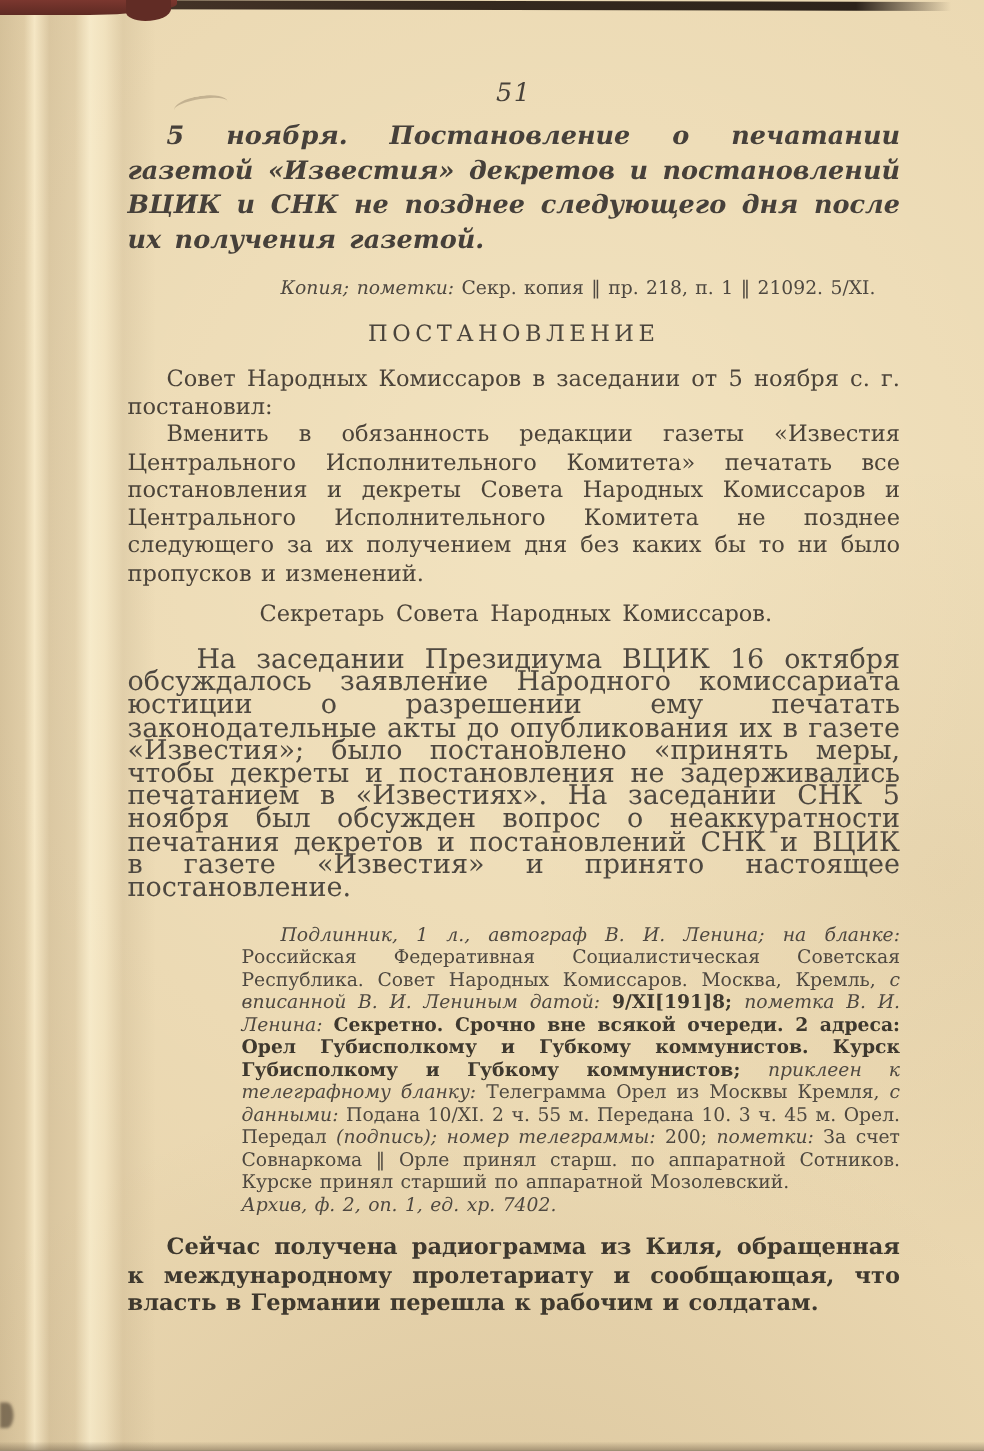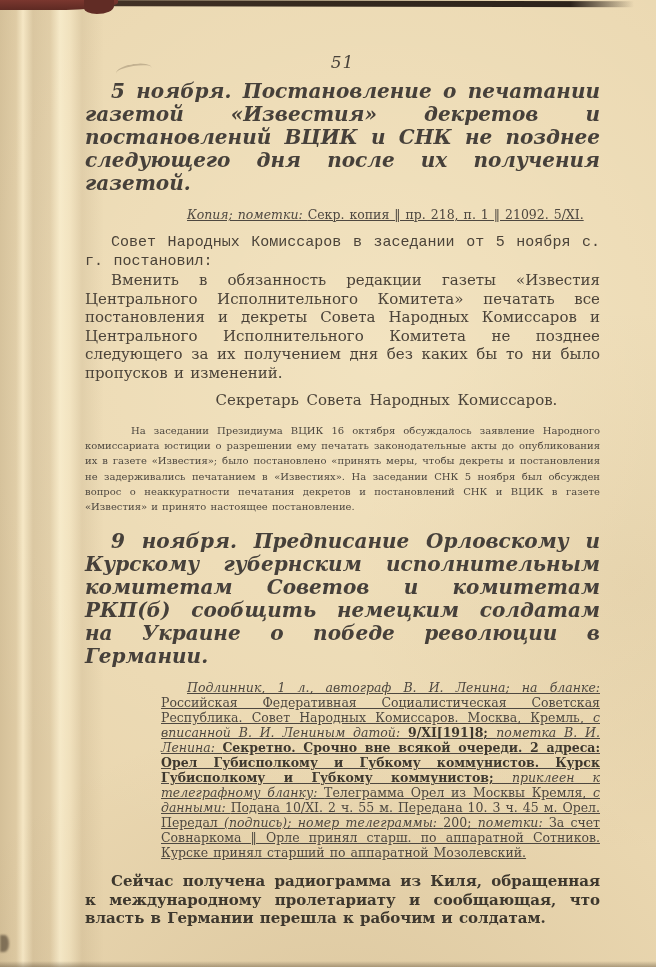--- a/index.html
+++ b/index.html
@@ -34,31 +34,31 @@
     background:#612c25; border-radius: 0 0 60% 45%; }
   .bottom-edge { position:absolute; left:0; bottom:0; width:100%; height:6px;
     background: linear-gradient(180deg, rgba(0,0,0,0), rgba(75,60,42,.38)); }
   .corner-spot { position:absolute; left:0; bottom:15px; width:9px; height:17px;
     background: rgba(58,46,32,.55); border-radius:0 60% 60% 0; filter:blur(1px); }
   .scratch { position:absolute; left:116px; top:64px; width:36px; height:11px;
     border-top:2px solid rgba(100,84,62,.30); border-radius:50%; transform:rotate(-9deg); }
   
   .content { position:absolute; left:85px; top:52px; width:515px; color:#4b4339; z-index:2; }
   .entry-number { text-align:center; font-style:italic; font-size:17px; letter-spacing:1px; color:#48423a; }
-  .heading { margin:8px 0 0; font-style:italic; font-size:20px; line-height:23px;
+  .heading { margin:8px 0 0; font-style:italic; font-size:17px; line-height:23px;
     text-align:justify; word-spacing:3px; text-indent:26px; color:#46403a; }
   .source-note { margin:12px 0 0 76px; font-size:12.5px; line-height:15px; color:#4e4840; }
-  .source-note p { margin:0; text-align:justify; word-spacing:1px;text-decoration:underline; }
+  .source-note p { margin:0; text-align:justify; word-spacing:1px; }
   .source-note p.indent { text-indent:26px; }
   .doc-title { margin-top:14px; text-align:center; font-size:15px; letter-spacing:3px; color:#4a443c; }
   .body-para { margin:0; font-size:15px; line-height:18.5px; text-align:justify;
     text-indent:26px; word-spacing:1.5px; }
-  .first-body { margin-top:12px;font-family:Liberation Mono, monospace; }
-  .signature { margin:9px 0 0; font-size:15px; text-align:center; padding-left:88px; word-spacing:3px; }
-  .commentary { margin:14px 0 0; font-size:10px; line-height:15.2px; text-align:justify;
+  .first-body { margin-top:12px; }
+  .signature { margin:9px 0 0; font-size:15px; padding-left:88px; word-spacing:3px; }
+  .commentary { margin:14px 0 0; font-size:18px; line-height:15.2px; text-align:justify;
     text-indent:46px; word-spacing:1px; color:#4e4840; }
   .entry-52 { margin-top:16px; }
   .emphasis { margin:12px 0 0; font-weight:700; font-size:15px; line-height:18.5px;
     text-align:justify; text-indent:26px; word-spacing:1px; color:#3e382e; }
   .seg-i { font-style:italic; }
   .seg-b { font-weight:700; color:#3e382e; }
   .seg-r { font-style:normal; }
 </style>
 </head>
 <body>
@@ -72,28 +72,29 @@
   <div class="scratch"></div>
 
   <div class="content">
 
     <section>
       <div class="entry-number">51</div>
       <h2 class="heading">5 ноября. Постановление о печатании газетой «Известия» декретов и постановлений ВЦИК и СНК не позднее следующего дня после их получения газетой.</h2>
       <div class="source-note">
           <p class="indent"><span class="seg-i">Копия; пометки: </span><span class="seg-r">Секр. копия ‖ пр. 218, п. 1 ‖ 21092. 5/XI.</span></p>
         </div>
+      <div class="doc-title">ПОСТАНОВЛЕНИЕ</div>
       <p class="body-para first-body">Совет Народных Комиссаров в заседании от 5 ноября с. г. постановил:</p>
       <p class="body-para">Вменить в обязанность редакции газеты «Известия Центрального Исполнительного Комитета» печатать все постановления и декреты Совета Народных Комиссаров и Центрального Исполнительного Комитета не позднее следующего за их получением дня без каких бы то ни было пропусков и изменений.</p>
       <p class="signature">Секретарь Совета Народных Комиссаров.</p>
       <p class="commentary">На заседании Президиума ВЦИК 16 октября обсуждалось заявление Народного комиссариата юстиции о разрешении ему печатать законодательные акты до опубликования их в газете «Известия»; было постановлено «принять меры, чтобы декреты и постановления не задерживались печатанием в «Известиях». На заседании СНК 5 ноября был обсужден вопрос о неаккуратности печатания декретов и постановлений СНК и ВЦИК в газете «Известия» и принято настоящее постановление.</p>
     </section>
 
     <section class="entry-52">
-      <h2 class="heading">9 ноября. Предписание Орловскому и Курскому губернским исполнительным комитетам Советов и комитетам РКП(б) сообщить немецким солдатам на Украине о победе революции в Германии.</h2>
       <div class="source-note">
           <p class="indent"><span class="seg-i">Подлинник, 1 л., автограф В. И. Ленина; на бланке: </span><span class="seg-r">Российская Федеративная Социалистическая Советская Республика. Совет Народных Комиссаров. Москва, Кремль, </span><span class="seg-i">с вписанной В. И. Лениным датой: </span><span class="seg-b">9/XI[191]8; </span><span class="seg-i">пометка В. И. Ленина: </span><span class="seg-b">Секретно. Срочно вне всякой очереди. 2 адреса: Орел Губисполкому и Губкому коммунистов. Курск Губисполкому и Губкому коммунистов; </span><span class="seg-i">приклеен к телеграфному бланку: </span><span class="seg-r">Телеграмма Орел из Москвы Кремля, </span><span class="seg-i">с данными: </span><span class="seg-r">Подана 10/XI. 2 ч. 55 м. Передана 10. 3 ч. 45 м. Орел. Передал </span><span class="seg-i">(подпись); номер телеграммы: </span><span class="seg-r">200; </span><span class="seg-i">пометки: </span><span class="seg-r">За счет Совнаркома ‖ Орле принял старш. по аппаратной Сотников. Курске принял старший по аппаратной Мозолевский.</span></p>
+          <p><span class="seg-i">Архив, ф. 2, оп. 1, ед. хр. 7402.</span></p>
         </div>
       <p class="emphasis">Сейчас получена радиограмма из Киля, обращенная к международному пролетариату и сообщающая, что власть в Германии перешла к рабочим и солдатам.</p>
     </section>
 
   </div>
 </div>
 
 </body></html>

